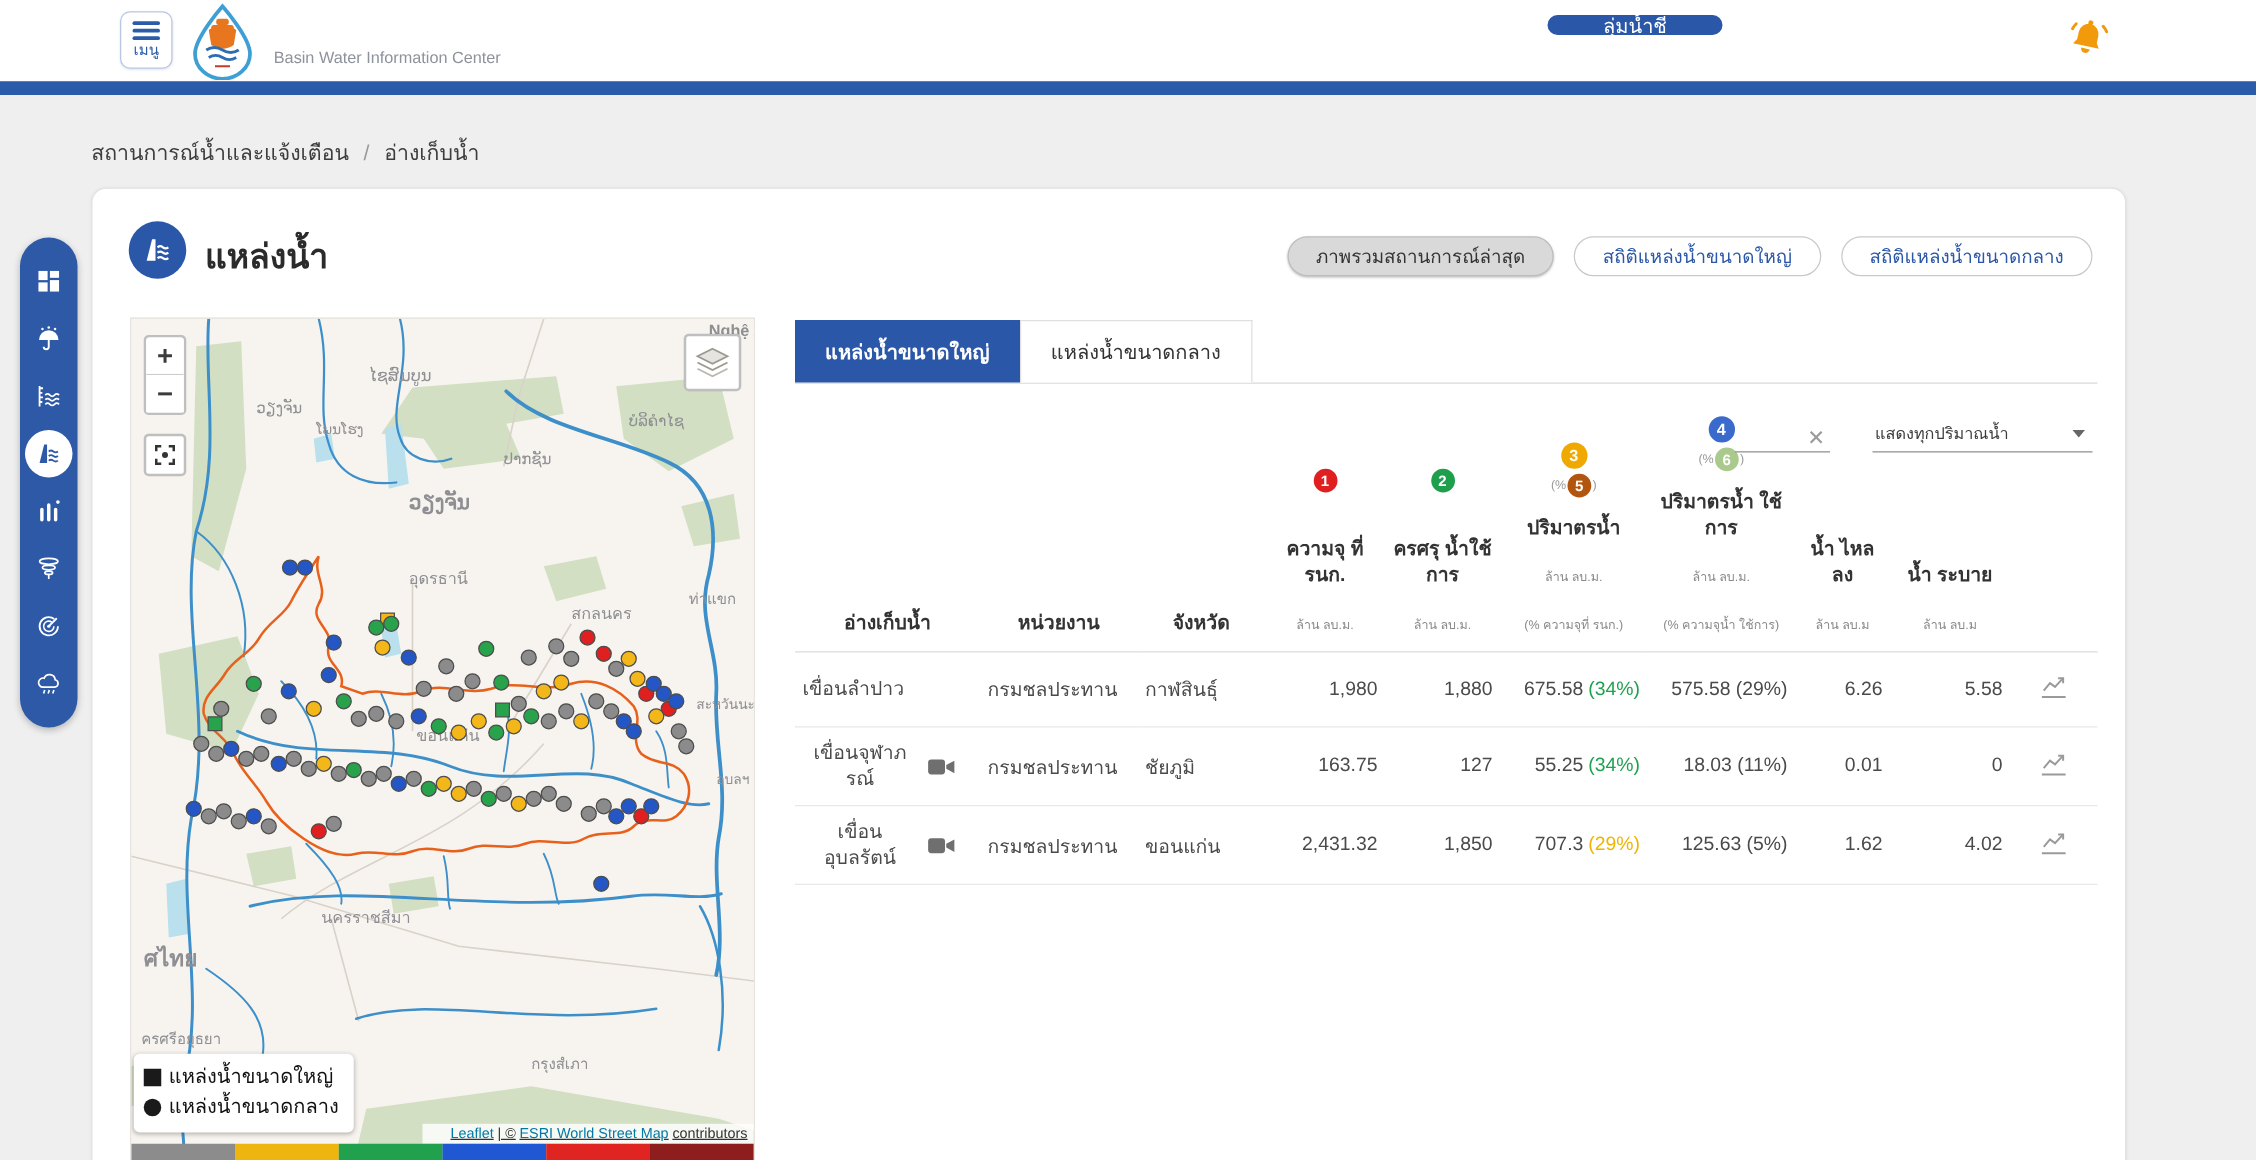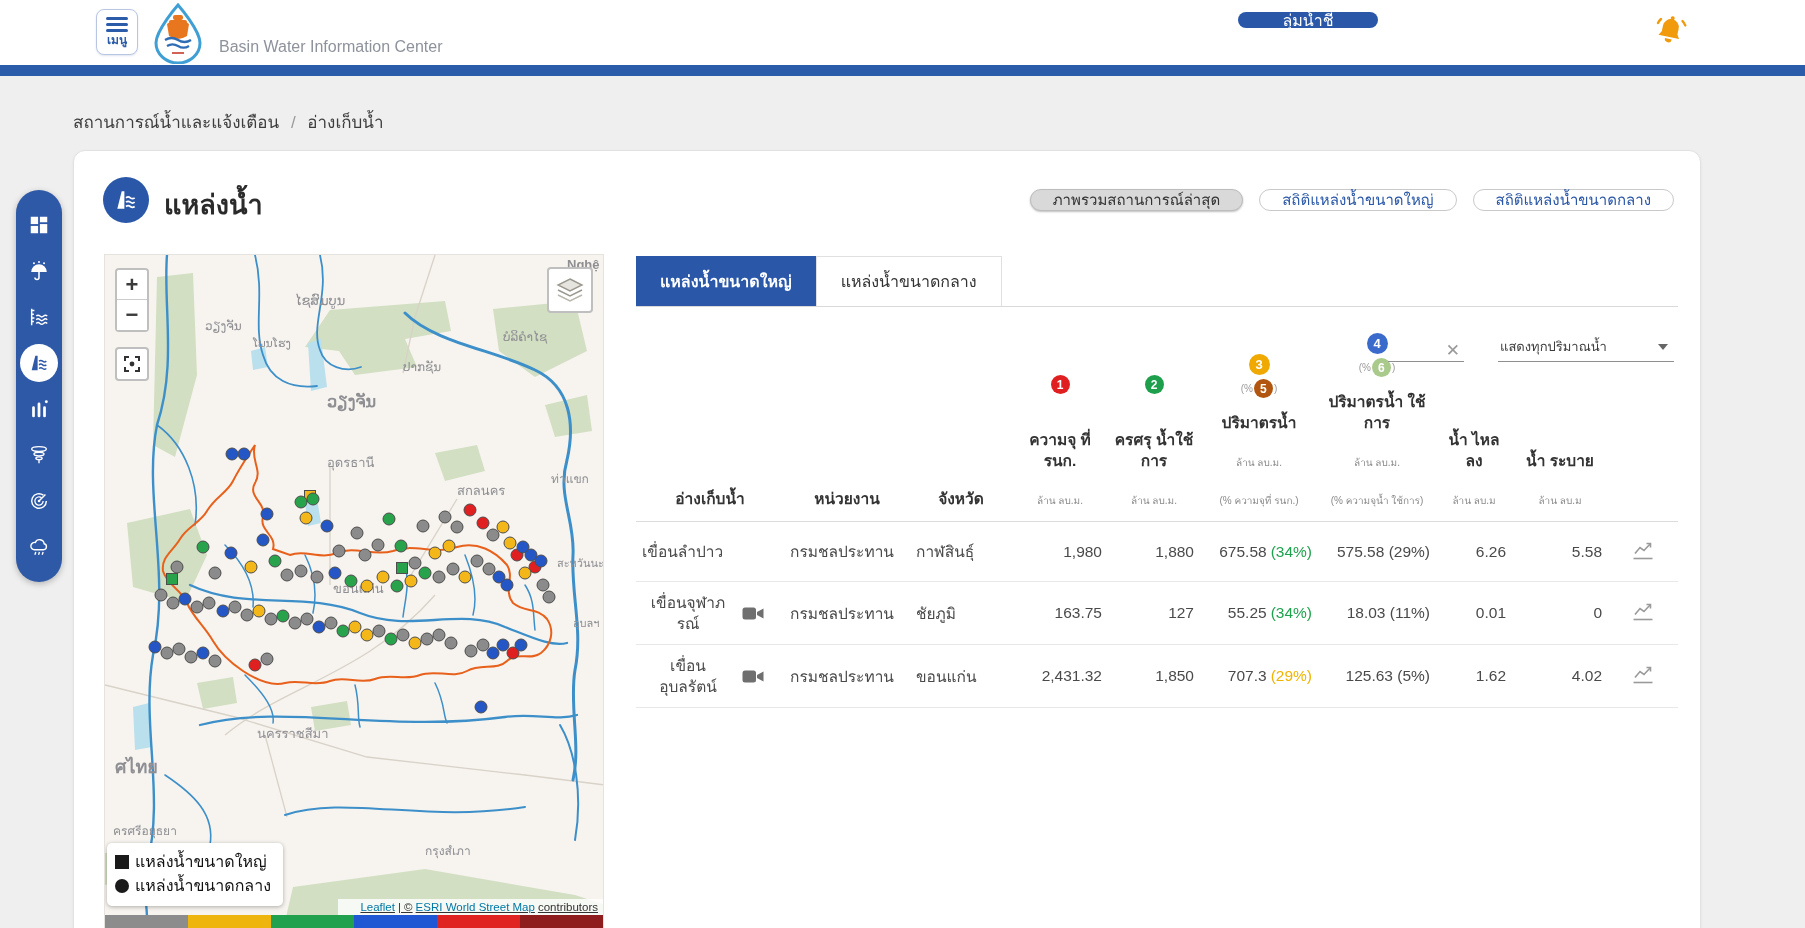--- a/index.html
+++ b/index.html
@@ -12,24 +12,24 @@
     color:#3c3c3c;
   }
   
   .topbar { position:absolute; top:0; left:0; width:1805px; height:65px; background:#fff; z-index:30; }
   .blue-bar { position:absolute; top:65px; left:0; width:1805px; height:11px; background:#2a5caa; z-index:30; }
   .menu-btn { position:absolute; left:96px; top:9px; width:42px; height:46px; background:#fff;
     border:1px solid #b9c6e2; border-radius:8px; display:flex; flex-direction:column; align-items:center;
     justify-content:center; gap:2px; cursor:pointer; box-shadow:0 1px 2px rgba(40,80,160,.15); }
   .menu-btn .bars { display:flex; flex-direction:column; gap:3px; }
   .menu-btn .bar { width:22px; height:3px; background:#2a5caa; border-radius:2px; }
-  .menu-btn .menu-label { font-size:12px; color:#2a5caa; font-weight:bold; line-height:13px; }
+  .menu-btn .menu-label { font-size:12px; color:#2a5caa; font-weight:normal; line-height:13px; }
   .logo { position:absolute; left:148px; top:2px; }
   .brand-title { position:absolute; left:218px; top:8px; font-size:23px; font-weight:bold; color:#1f3f88; }
-  .brand-sub { position:absolute; left:219px; top:38px; font-size:16px; color:#8d929b; }
+  .brand-sub { position:absolute; left:219px; top:38px; font-size:13px; color:#8d929b; }
   .basin-btn { position:absolute; left:1238px; top:12px; min-width:140px; height:16px; padding:0 28px;
     background:#2a57a8; color:#fff; border:none; border-radius:17px; font-size:16px;
     font-family:inherit; cursor:pointer; display:flex; align-items:center; justify-content:center; }
   .bell { position:absolute; left:1652px; top:13px; width:36px; height:36px; cursor:pointer; }
   
   .breadcrumb { position:absolute; left:73px; top:108px; font-size:17px; color:#3d3d3d; z-index:5; }
   .breadcrumb .sep { color:#9a9a9a; margin:0 7px; }
   .breadcrumb a { color:#3d3d3d; text-decoration:none; cursor:pointer; }
   
   .side-rail { position:absolute; left:16px; top:190px; width:46px; height:392px; background:#2e59a7;
@@ -38,21 +38,21 @@
   .rail-item { width:38px; height:38px; display:flex; align-items:center; justify-content:center;
     cursor:pointer; border-radius:50%; }
   .rail-item.active { background:#fff; }
   
   .card { position:absolute; left:73px; top:150px; width:1628px; height:800px; background:#fff;
     border:1px solid #e2e2e2; border-radius:12px; box-shadow:0 1px 3px rgba(0,0,0,.06); z-index:4; }
   .card-head-icon { position:absolute; left:29px; top:26px; width:46px; height:46px; border-radius:50%;
     background:#2a57a8; display:flex; align-items:center; justify-content:center; }
   .card-title { position:absolute; left:90px; top:32px; font-size:27px; font-weight:bold; color:#2b2b2b; }
   .head-actions { position:absolute; right:26px; top:38px; display:flex; gap:16px; }
-  .pill { height:22px; padding:0 22px; border-radius:16px; font-size:15px; font-family:inherit;
+  .pill { height:32px; padding:0 22px; border-radius:16px; font-size:15px; font-family:inherit;
     display:flex; align-items:center; cursor:pointer; white-space:nowrap; }
   .pill.gray { background:#d9d9d9; border:1px solid #bdbdbd; color:#333; box-shadow:0 1px 2px rgba(0,0,0,.25); }
   .pill.line { background:#fff; border:1px solid #c9c9c9; color:#2a57a8; }
   
   .map { position:absolute; left:30px; top:103px; width:500px; height:675px; background:#f6f3ee;
     overflow:hidden; border:1px solid #e6e3de; }
   .map svg.base { position:absolute; left:0; top:0; }
   .lf-ctl { position:absolute; z-index:6; background:#fff; border:2px solid rgba(0,0,0,.25); border-radius:4px; }
   .zoom-box { left:10px; top:13px; width:34px; }
   .zoom-btn { width:30px; height:30px; display:flex; align-items:center; justify-content:center;

